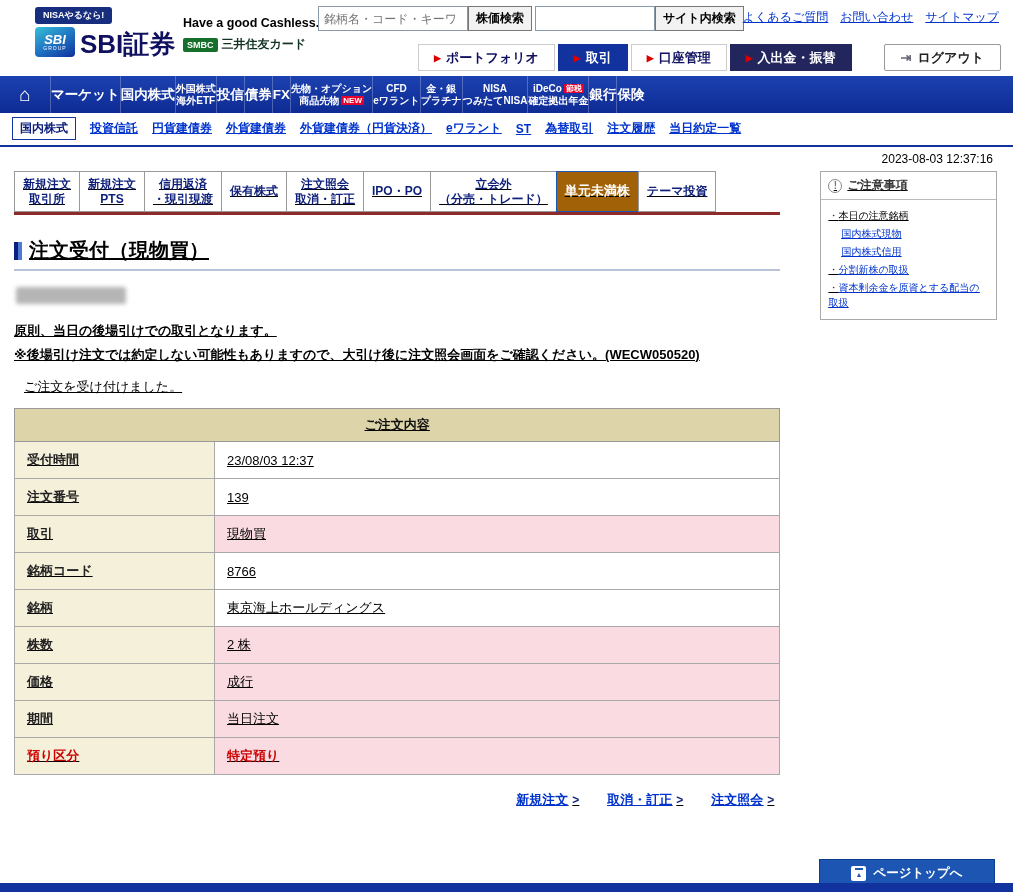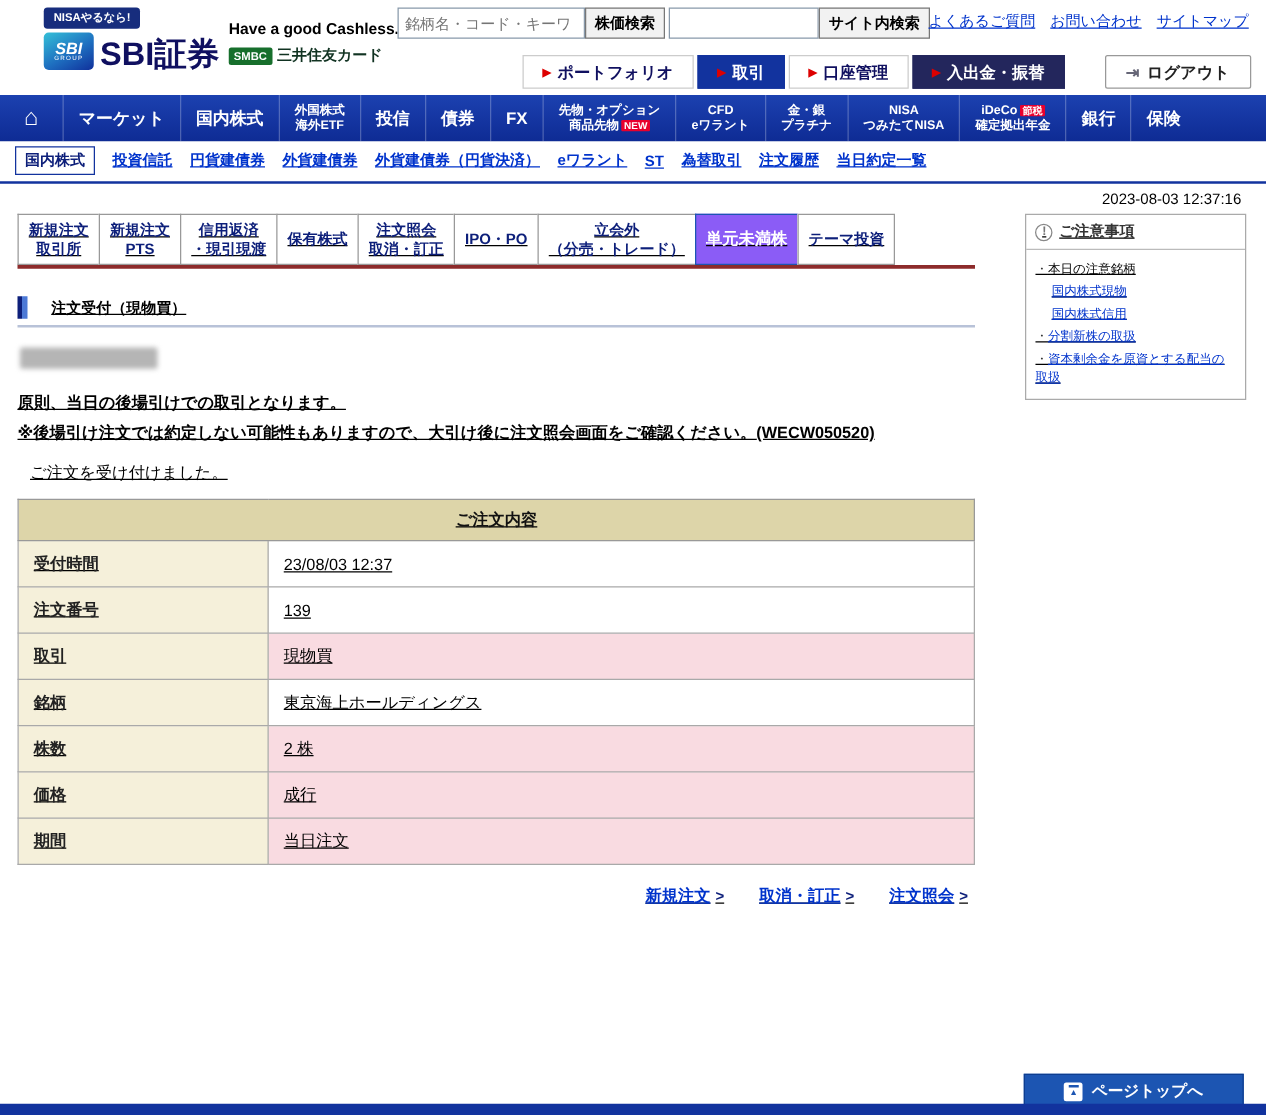--- a/index.html
+++ b/index.html
@@ -31,45 +31,45 @@
   .acct-btn { height:27px; display:flex; align-items:center; gap:5px; padding:0 15px; background:#fff; border:1px solid #ccc; font-size:13px; font-weight:bold; color:#101060; cursor:pointer; margin-left:3px; }
   .acct-btn .arr { color:#dd0000; font-size:9px; }
   .acct-btn.active { background:#12339e; border-color:#12339e; color:#fff; }
   .acct-btn.dark { background:#23265c; border-color:#23265c; color:#fff; }
   .logout-btn { margin-left:32px; height:27px; display:flex; align-items:center; gap:6px; padding:0 16px; background:#fff; border:1px solid #999; border-radius:2px; font-size:13px; font-weight:bold; color:#222; cursor:pointer; }
   .logout-btn .ic { color:#667; }
 
   
   .main-nav { display:flex; height:37px; background:linear-gradient(#1c41b0,#0e2b94); color:#fff; }
   .nav-home { width:50px; display:flex; align-items:center; justify-content:center; font-size:19px; cursor:pointer; }
-  .nav-item { display:flex; flex-direction:column; align-items:center; justify-content:center; padding:0 12px; border-left:1px solid rgba(255,255,255,.25); cursor:pointer; font-weight:bold; text-align:left; }
+  .nav-item { display:flex; flex-direction:column; align-items:center; justify-content:center; padding:0 0; border-left:1px solid rgba(255,255,255,.25); cursor:pointer; font-weight:bold; text-align:left; }
   .nav-item .l1 { font-size:13.5px; }
   .nav-item.two .l1, .nav-item.two .l2 { font-size:10px; line-height:1.2; display:flex; align-items:center; gap:2px; }
   .badge { background:#e8002d; color:#fff; font-size:8px; padding:0 2px; border-radius:1px; font-weight:bold; }
 
   
   .sub-nav { display:flex; align-items:center; padding:4px 10px 5px 12px; border-bottom:2px solid #12339e; font-size:12px; font-weight:bold; gap:14px; }
   .sub-active { border:1px solid #12339e; padding:2px 7px; color:#0d1f7a; text-decoration:none; }
   .ts-row { text-align:right; padding:5px 20px 3px 0; font-size:12px; }
 
   
   .page { display:flex; padding:2px 16px 0 14px; gap:40px;text-decoration:underline; }
   .main-col { width:781px; }
   .side-col { width:180px; }
 
   
   .tab-row { display:flex; align-items:stretch; border-bottom:3px solid #8d2b2b; }
   .tab { display:flex; flex-direction:column; align-items:center; justify-content:center; text-align:center; min-height:41px; padding:2px 8px; background:#fff; border:1px solid #999; border-right:none; color:#0d1f7a; font-weight:bold; font-size:12px; line-height:1.25; cursor:pointer; }
   .tab:last-of-type { border-right:1px solid #999; }
-  .tab.active { background:#8b5cf6; border-color:#1c55b2; color:#fff; font-size:13px; }
+  .tab.active { background:#a16207; border-color:#1c55b2; color:#fff; font-size:13px; }
 
   
   .page-title { display:flex; align-items:center; gap:7px; margin-top:22px; padding-bottom:5px; border-bottom:2px solid #b8c2d8; }
   .title-bar { width:8px; height:18px; background:linear-gradient(90deg,#0d1f7a 0 50%,#4c79d6 50% 100%); }
-  .page-title .t { font-size:12px; font-weight:bold;margin-left:12px; }
+  .page-title .t { font-size:20px; font-weight:bold; }
   .blur-box { width:110px; height:17px; margin:16px 0 0 2px; background:#b5b5b5; filter:blur(2px); border-radius:2px; }
   .n1 { margin-top:18px; font-size:13px; font-weight:bold; }
   .n2 { margin-top:6px; font-size:13px; font-weight:bold; }
   .confirm { margin:14px 0 0 10px; font-size:13px; }
   .order-table { width:100%; border-collapse:collapse; margin-top:12px; }
   .order-table th { background:#ddd5a9; border:1px solid #999; font-size:13px; font-weight:bold; padding:7px; color:#111; }
   .order-table td { border:1px solid #a9a9a9; font-size:13px; padding:9px 12px; background:#fff; }
   td.lbl { width:200px; background:#f5f0da !important; font-weight:bold; color:#222; }
   tr.pink td.val { background:#f9dbe1; }
   tr.redrow td { color:#cc0000; }
@@ -288,34 +288,42 @@
       </tr>
       <tr>
         <td class="lbl">注文番号</td>
         <td class="val">139</td>
       </tr>
       <tr class="pink">
         <td class="lbl">取引</td>
         <td class="val">現物買</td>
       </tr>
       <tr>
+        <td class="lbl">銘柄コード</td>
+        <td class="val">8766</td>
+      </tr>
+      <tr>
         <td class="lbl">銘柄</td>
         <td class="val">東京海上ホールディングス</td>
       </tr>
       <tr class="pink">
         <td class="lbl">株数</td>
         <td class="val">2 株</td>
       </tr>
       <tr class="pink">
         <td class="lbl">価格</td>
         <td class="val">成行</td>
       </tr>
       <tr class="pink">
         <td class="lbl">期間</td>
         <td class="val">当日注文</td>
+      </tr>
+      <tr class="pink redrow">
+        <td class="lbl">預り区分</td>
+        <td class="val">特定預り</td>
       </tr>
     </tbody>
       </table>
 
     <div class="bottom-links">
       <span class="blink">
         <a>新規注文</a>
         <span class="ch">&gt;</span>
       </span>
       <span class="blink">

